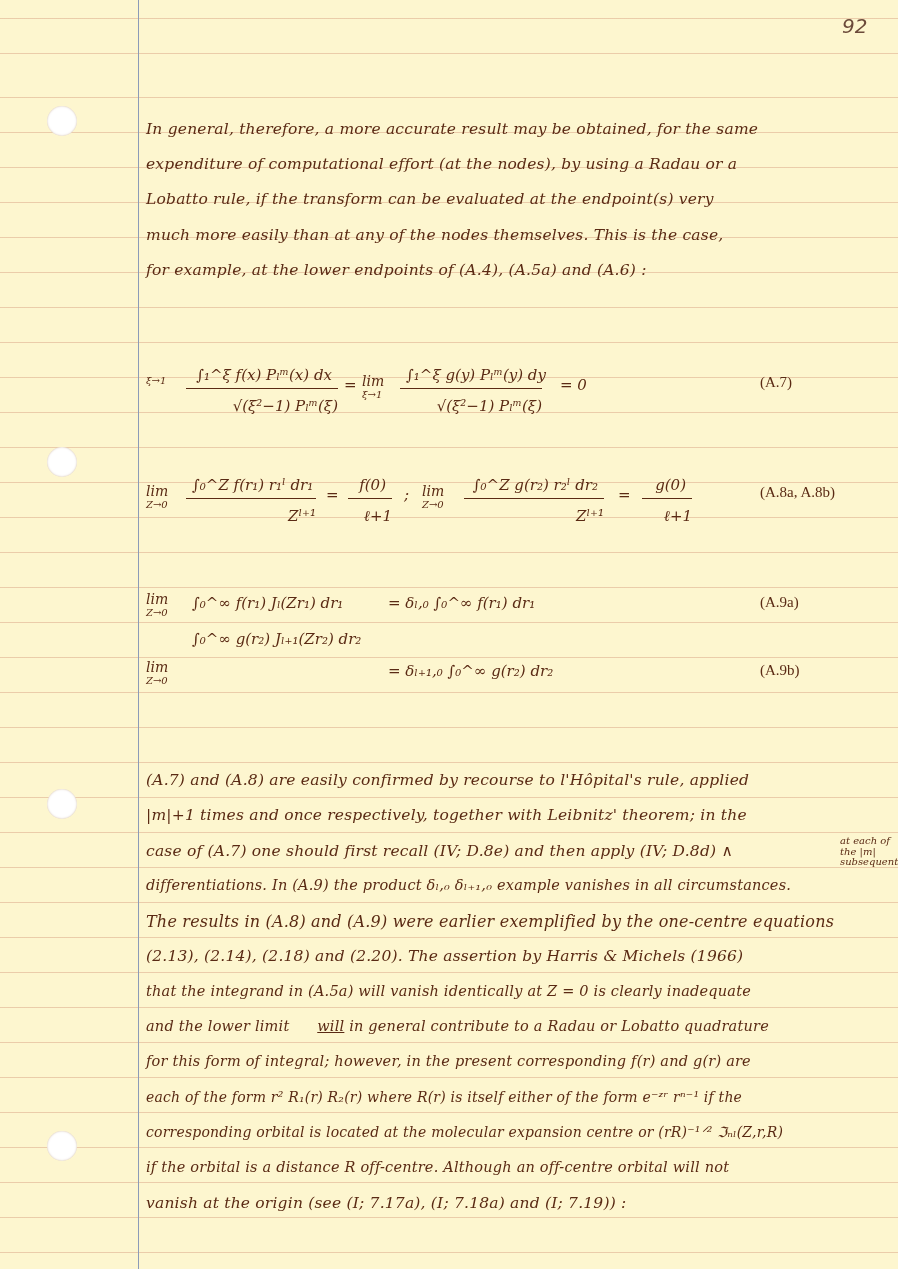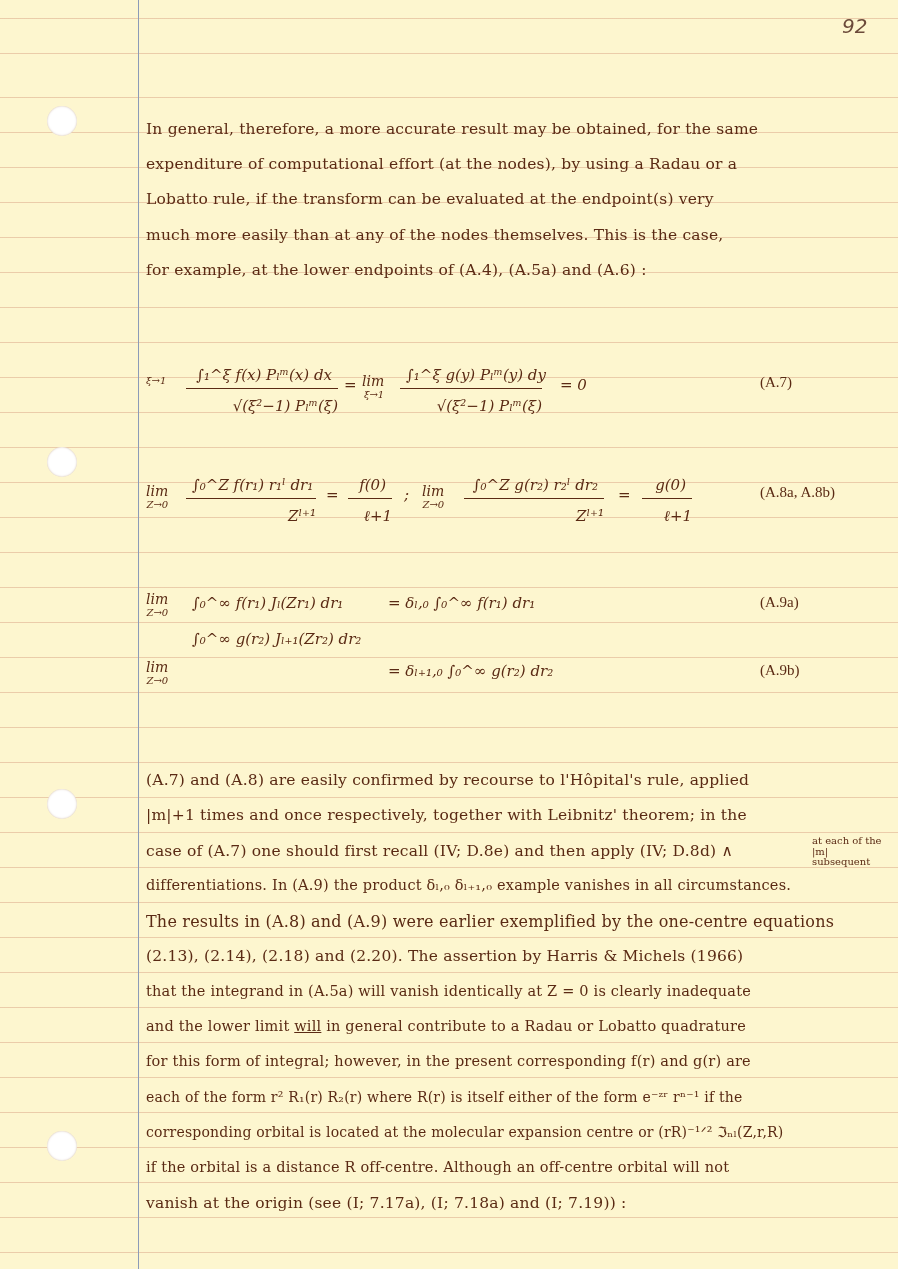--- a/index.html
+++ b/index.html
@@ -23,32 +23,32 @@
   }
   .hole {
     position:absolute; left:47px; width:30px; height:30px; border-radius:50%;
     background:#ffffff; box-shadow: inset 0 0 2px rgba(160,120,90,0.5);
   }
   .page-number {
     position:absolute; left:842px; top:14px; font-size:20px; color:#6b4a3a;
     font-family:"DejaVu Sans", sans-serif; font-style:italic;
   }
   .line {
-    position:absolute; left:146px; font-size:15.5px;
+    position:absolute; left:146px; font-style:italic; font-size:15.5px;
     white-space:nowrap; letter-spacing:0.2px;
   }
   .eq { position:absolute; font-style:italic; font-size:15px; white-space:nowrap; }
   .eq-label { position:absolute; left:760px; font-style:normal; font-size:15px;font-family:Liberation Serif, serif; }
   .frac { position:absolute; text-align:right; }
   .frac .num { border-bottom:1.5px solid #5a2a14; padding:0 6px 4px; }
   .frac .den { padding-top:8px; }
-  .lim { position:absolute; text-align:right; font-style:italic; font-size:14px; line-height:1; }
+  .lim { position:absolute; text-align:left; font-style:italic; font-size:14px; line-height:1; }
   .lim small { display:block; font-size:10px; margin-top:2px; }
-  .ul { text-decoration:underline; }
-  .caret-note { position:absolute; left:812px; top:836px; font-size:10px; line-height:1.05; }
+  .ul { text-decoration:underline;margin-left:23px; }
+  .caret-note { position:absolute; left:840px; top:836px; font-size:10px; font-style:italic; line-height:1.05; }
 </style>
 </head>
 <body>
 
 <div class="page">
   <div class="margin-line"></div>
   <div class="hole" style="top:106px"></div>
   <div class="hole" style="top:447px"></div>
   <div class="hole" style="top:789px"></div>
   <div class="hole" style="top:1131px"></div>

